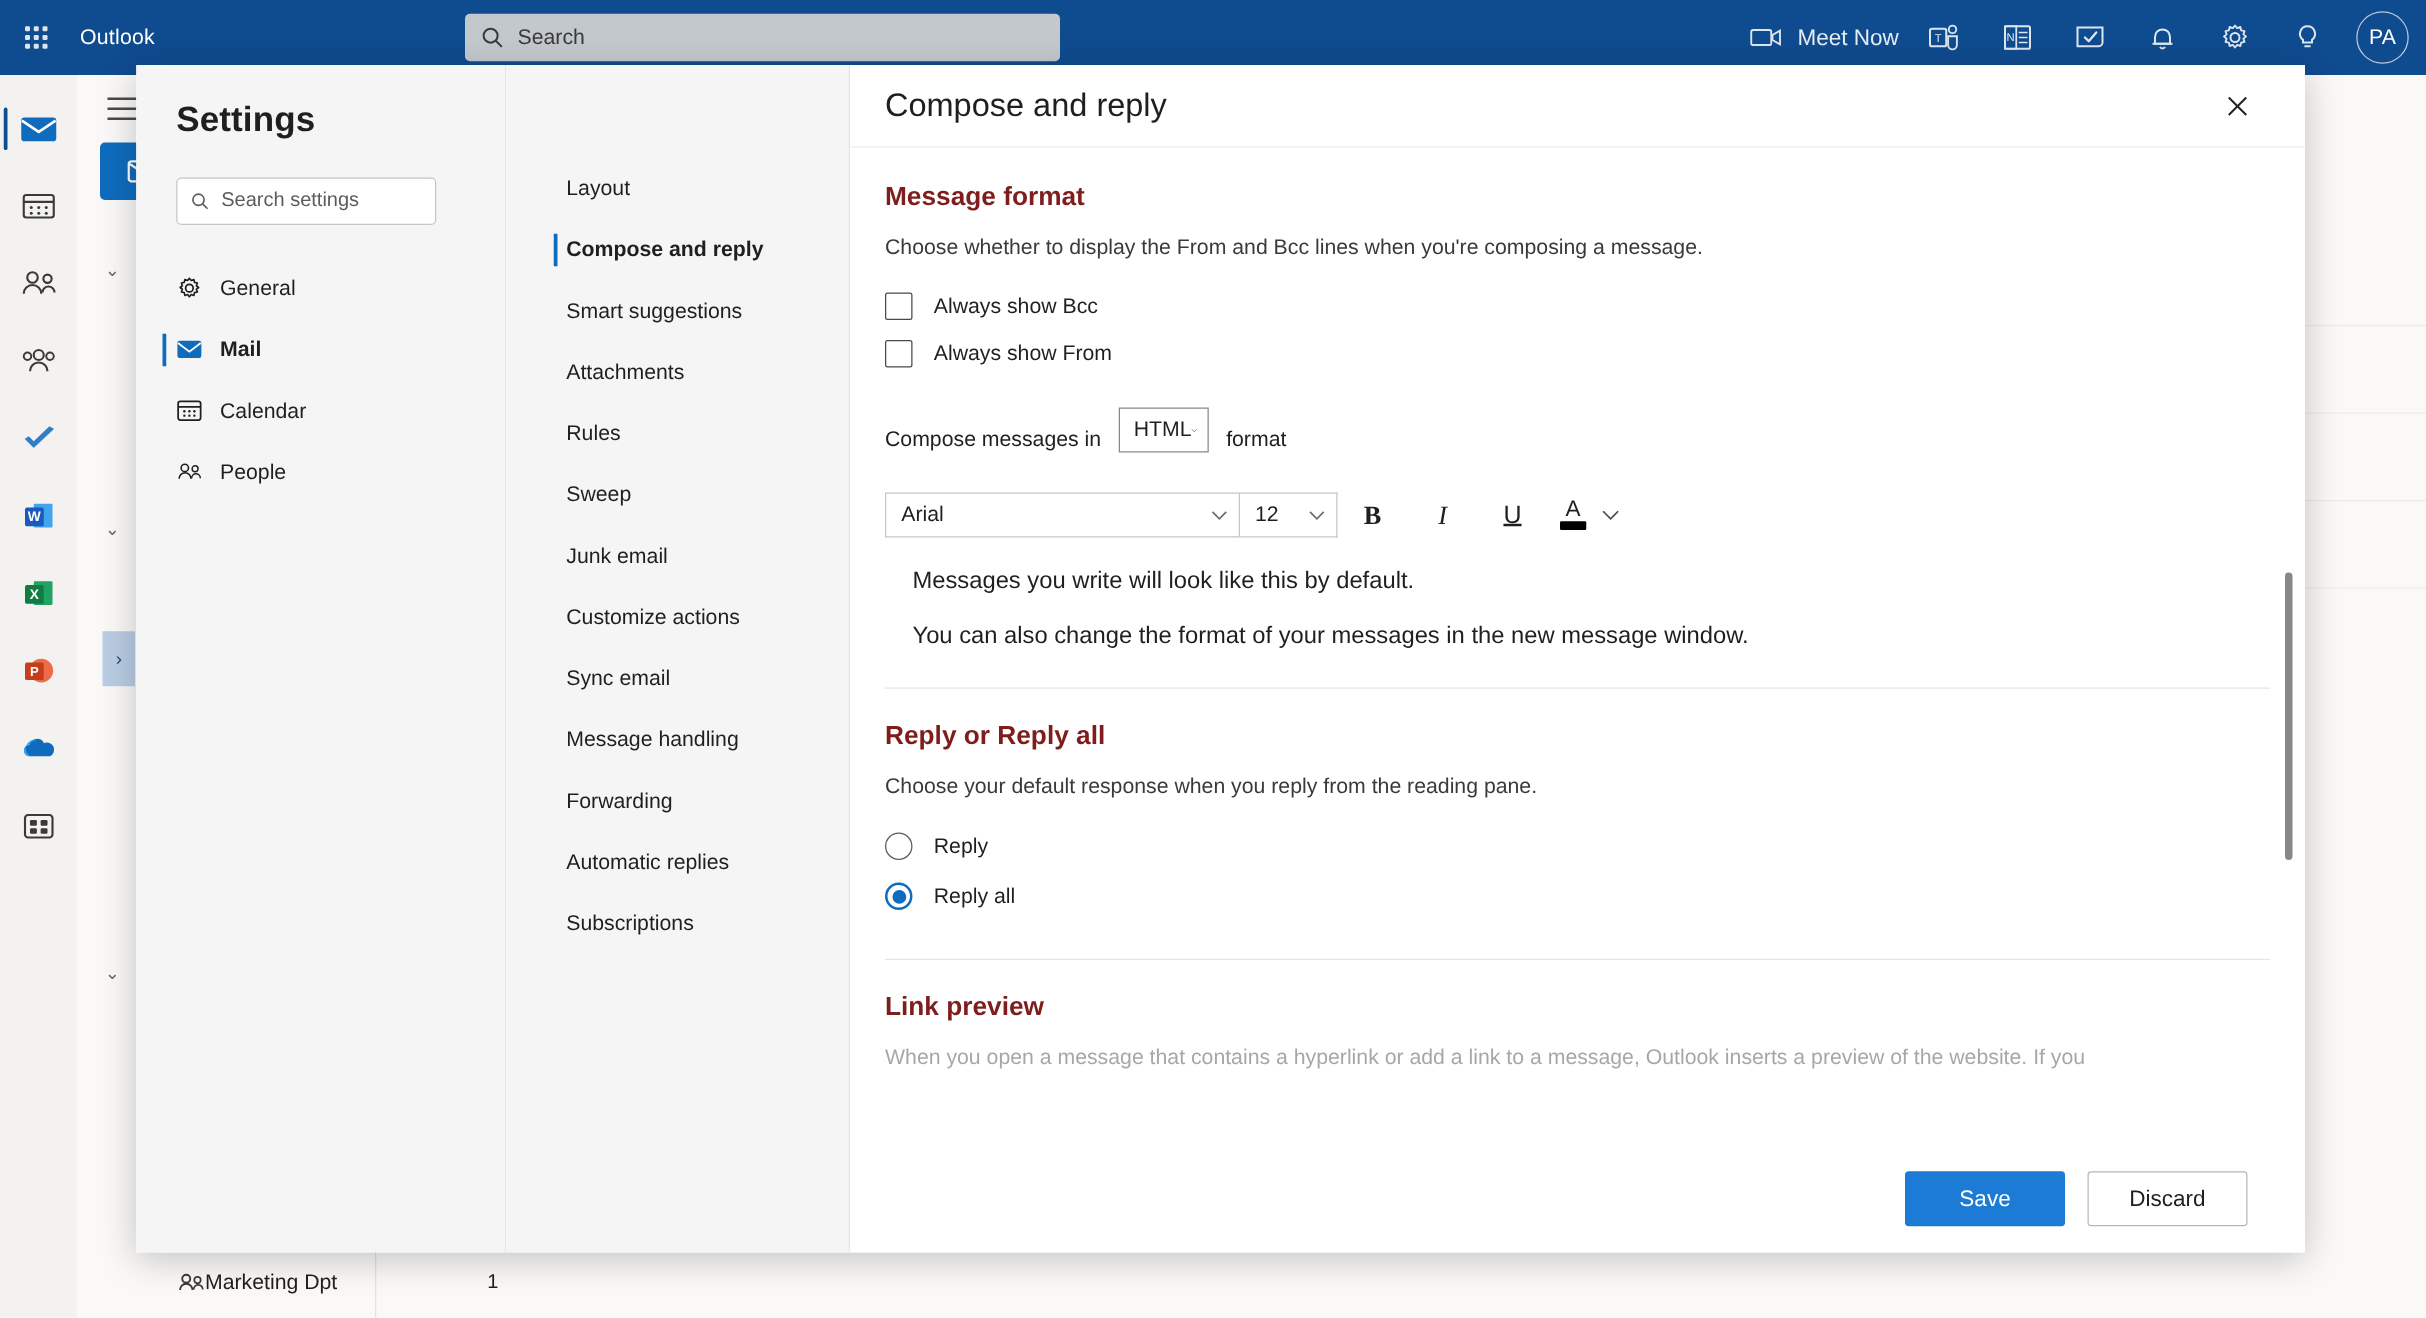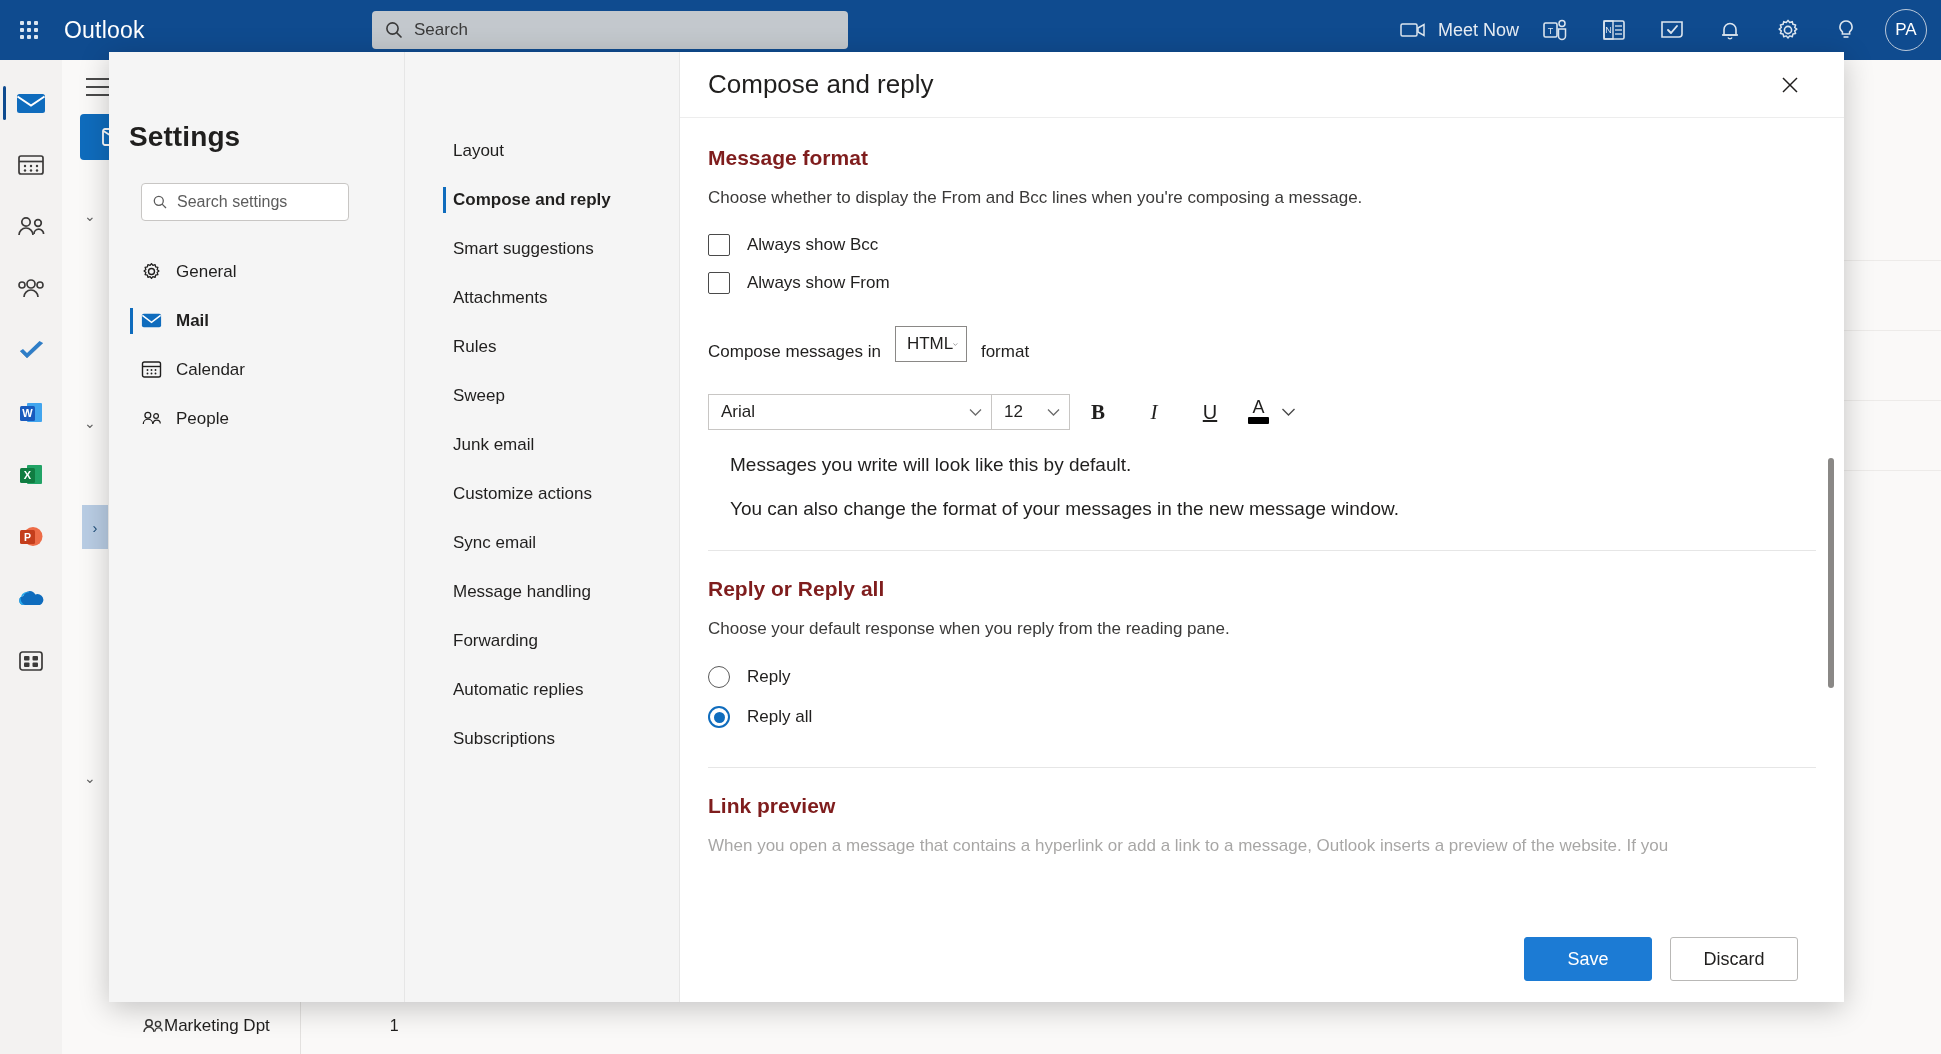--- a/index.html
+++ b/index.html
@@ -11,21 +11,21 @@
   }
 
   
   .suitebar {
     position: absolute; top: 0; left: 0; width: 1941px; height: 60px;
     background: #0f4b8f; display: flex; align-items: center;
   }
   .waffle { width: 58px; display: flex; align-items: center; justify-content: center; cursor: pointer; }
   .waffle-grid { display: grid; grid-template-columns: repeat(3, 4px); grid-template-rows: repeat(3, 4px); gap: 3px; }
   .waffle-grid i { display: block; width: 4px; height: 4px; background: #dbe5f0; border-radius: 1px; }
-  .suite-brand { color: #ffffff; font-size: 23px; letter-spacing: .2px; margin-left: 6px; }
+  .suite-brand { color: #ffffff; font-size: 17px; letter-spacing: .2px; margin-left: 6px; }
   .searchbox {
     position: absolute; left: 372px; top: 11px; width: 476px; height: 38px;
     background: #c3c8cd; border-radius: 4px; display: flex; align-items: center; padding: 0 12px;
     cursor: text;
   }
   .searchbox .q { width: 20px; height: 20px; flex: none; }
   .search-ph { color: #3a3a3a; font-size: 17px; margin-left: 10px; }
   .suite-right { position: absolute; right: 0; top: 0; height: 60px; display: flex; align-items: center; padding-right: 14px; }
   .sb-icon { width: 58px; height: 60px; display: flex; align-items: center; justify-content: center; cursor: pointer; }
   .meetnow { display: flex; align-items: center; cursor: pointer; padding: 0 8px 0 4px; }
@@ -67,21 +67,21 @@
   
   .dialog {
     position: absolute; left: 109px; top: 52px; width: 1735px; height: 950px;
     background: #ffffff; box-shadow: 0 6px 28px rgba(0,0,0,.22); display: flex; overflow: hidden;
   }
   
   .cat {
     width: 296px; flex: none; background: #f5f5f5; border-right: 1px solid #e6e6e6;
     padding: 28px 0 0 0;
   }
-  .cat h1 { font-size: 28px; font-weight: 600; color: #201f1e; padding: 0 0 0 20px; letter-spacing: .1px; margin-top: 41px; }
+  .cat h1 { font-size: 28px; font-weight: 600; color: #201f1e; padding: 0 0 0 32px; letter-spacing: .1px; }
   .search-settings {
     margin: 30px 0 0 32px; width: 208px; height: 38px; background: #ffffff;
     border: 1px solid #c8c6c4; border-radius: 4px; display: flex; align-items: center; padding: 0 10px; cursor: text;
   }
   .search-settings .q { width: 16px; height: 16px; flex: none; }
   .search-settings .ph { font-size: 16px; color: #5c5c5c; margin-left: 9px; }
   .cat-list { margin-top: 26px; }
   .cat-item {
     height: 49px; display: flex; align-items: center; padding-left: 32px; position: relative; cursor: pointer;
   }

